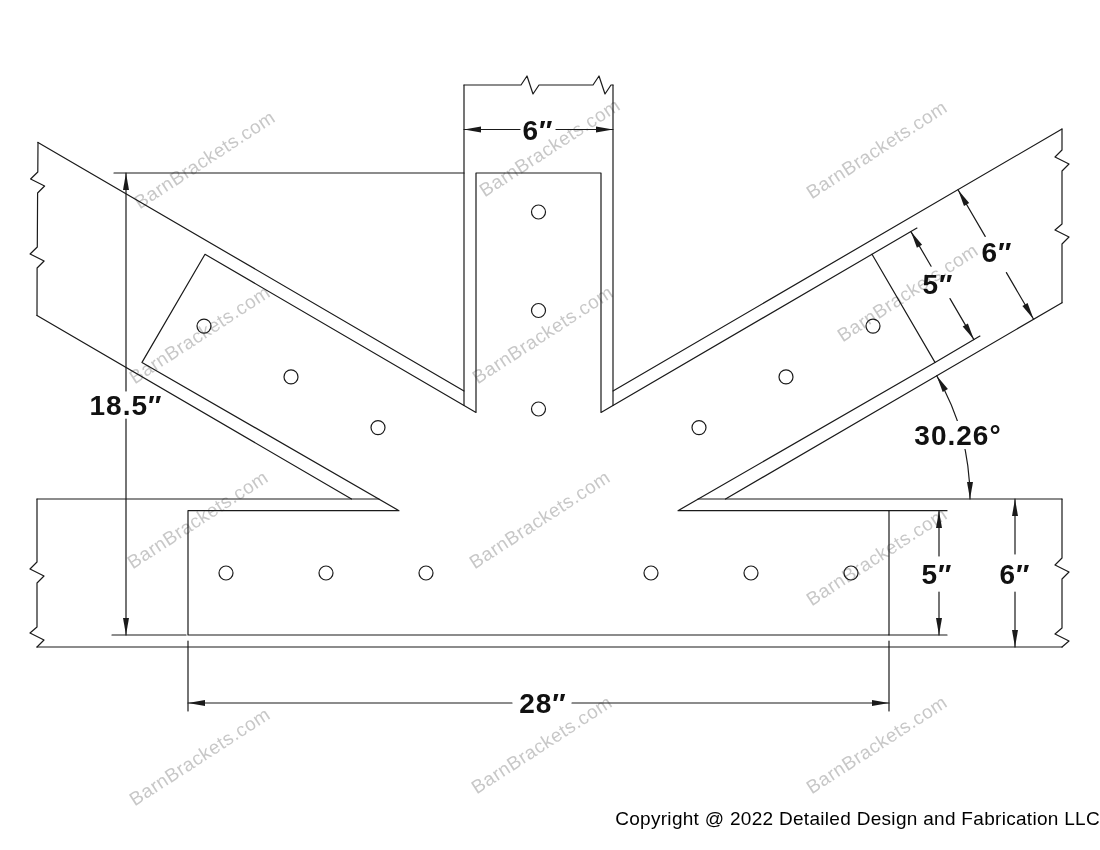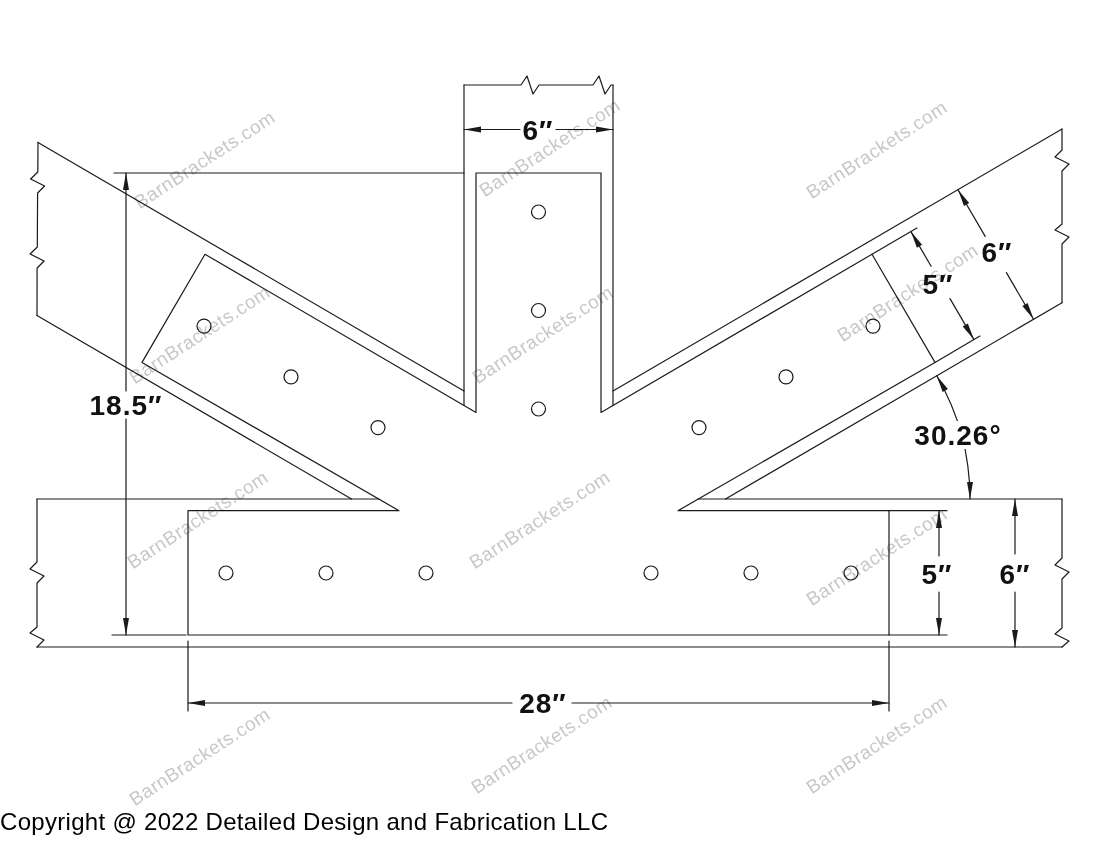--- a/index.html
+++ b/index.html
@@ -26,22 +26,22 @@
     font-family:"Liberation Sans","DejaVu Sans",sans-serif;
     font-weight:bold;
     font-size:28px;
     fill:#111111;
     letter-spacing:1px;
   }
   #copyright{
     position:absolute;
     left:0;right:0;
     top:808px;
-    text-align:left;
-    font-size:24px;
+    text-align:right;
+    font-size:19px;
     letter-spacing:0.3px;
     color:#000000;
     z-index:3;
   }
 </style>
 </head>
 <body>
 
 <div id="canvas">
 

